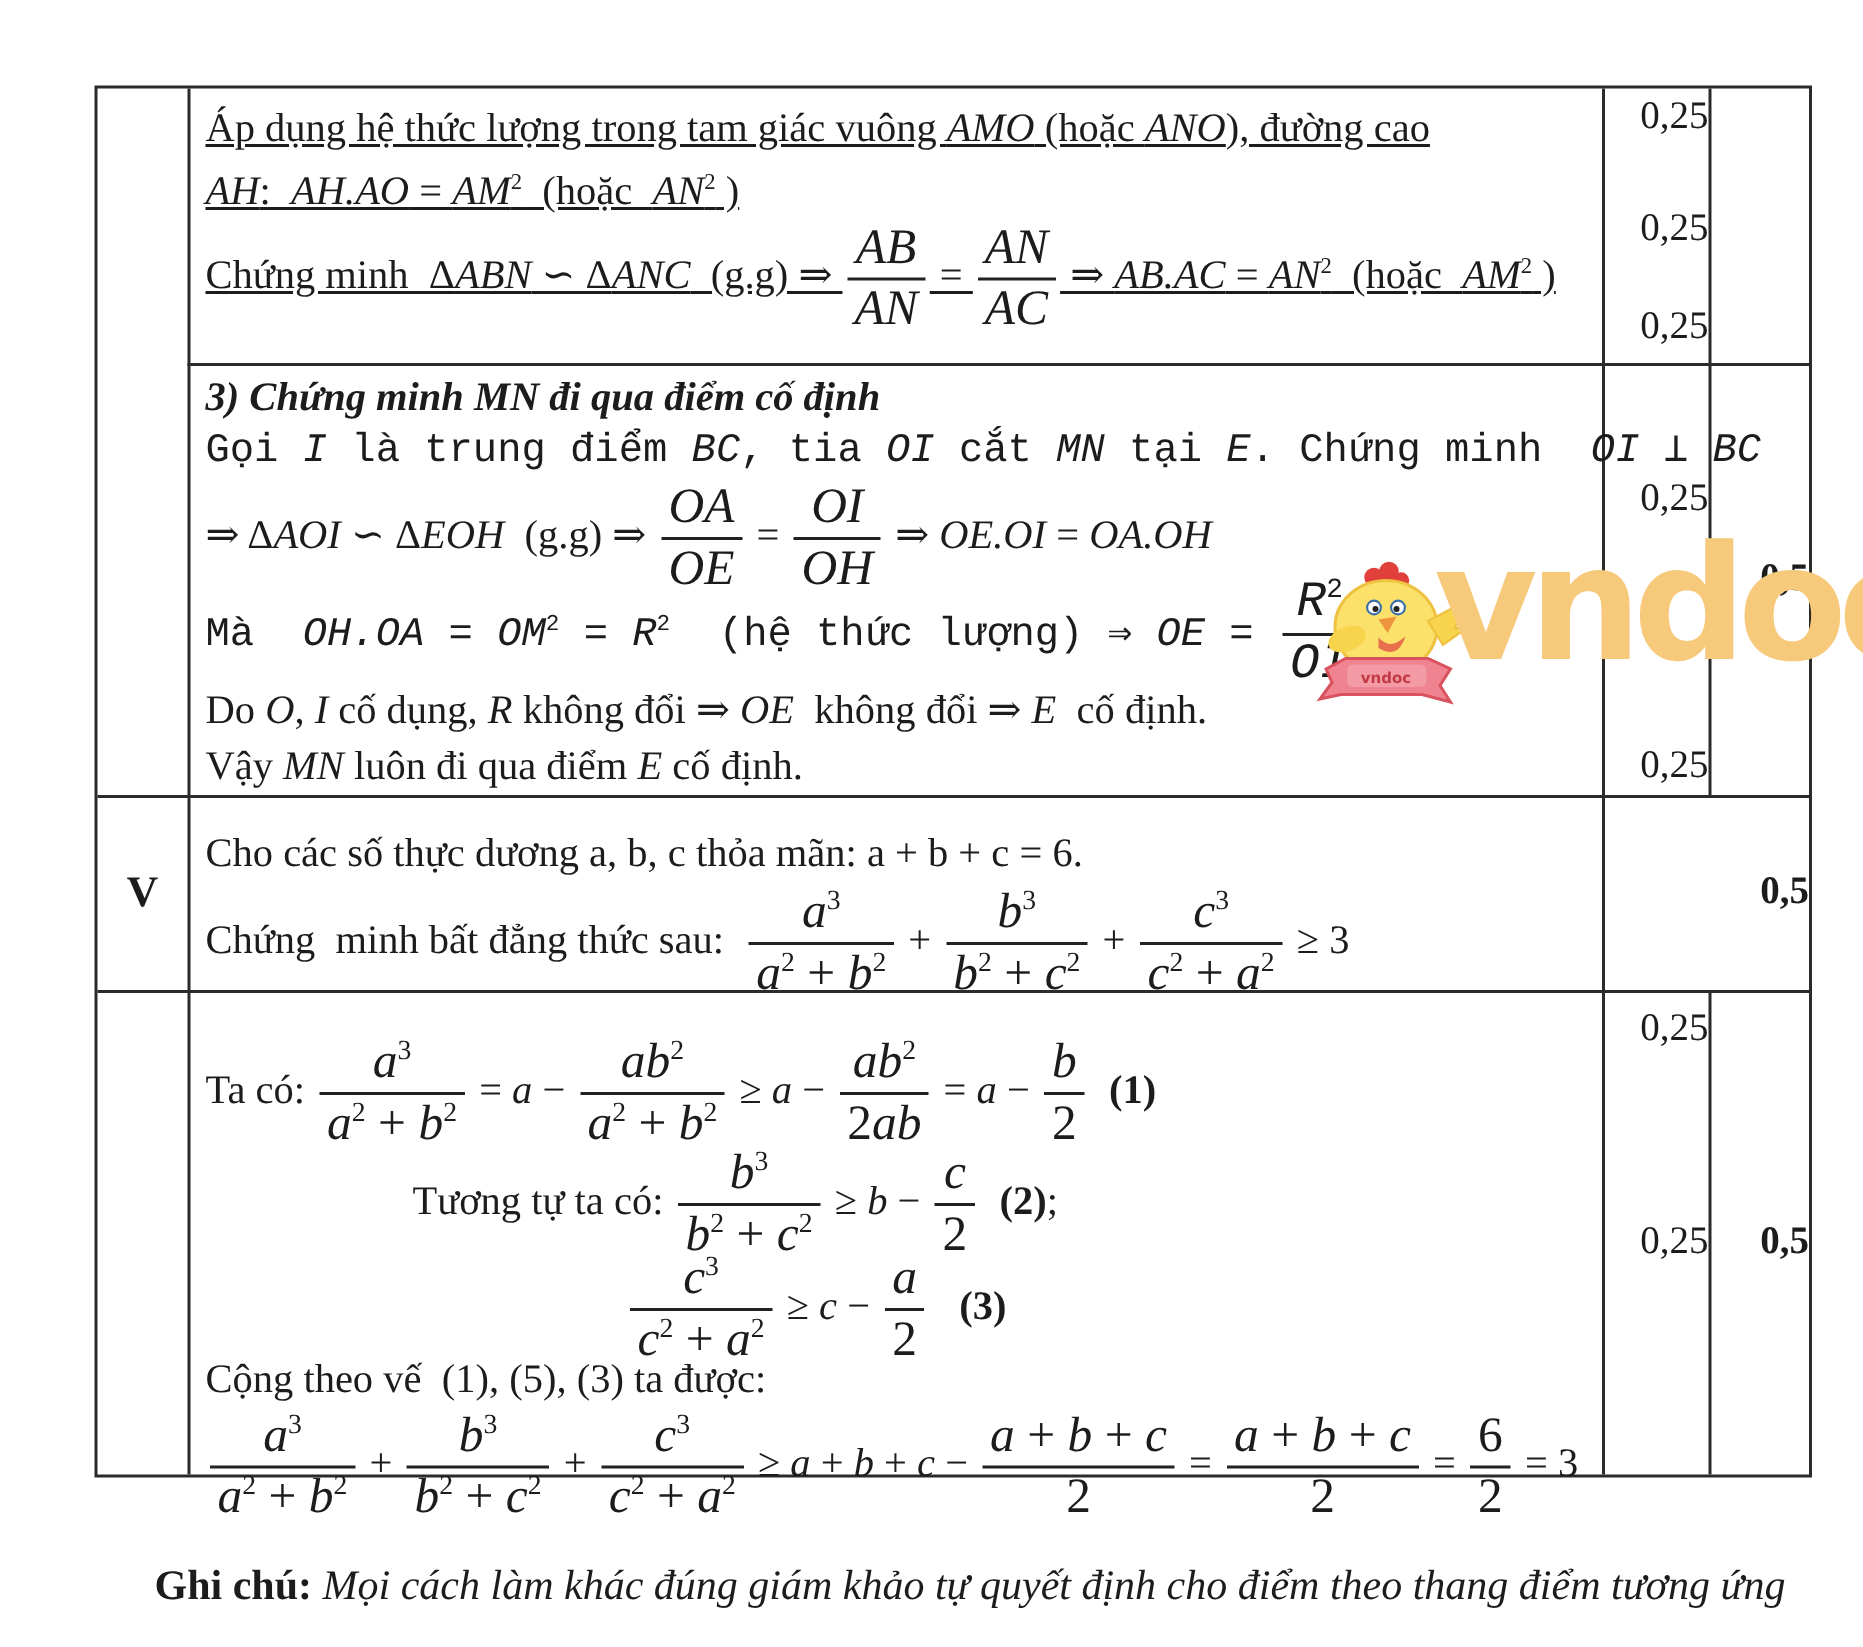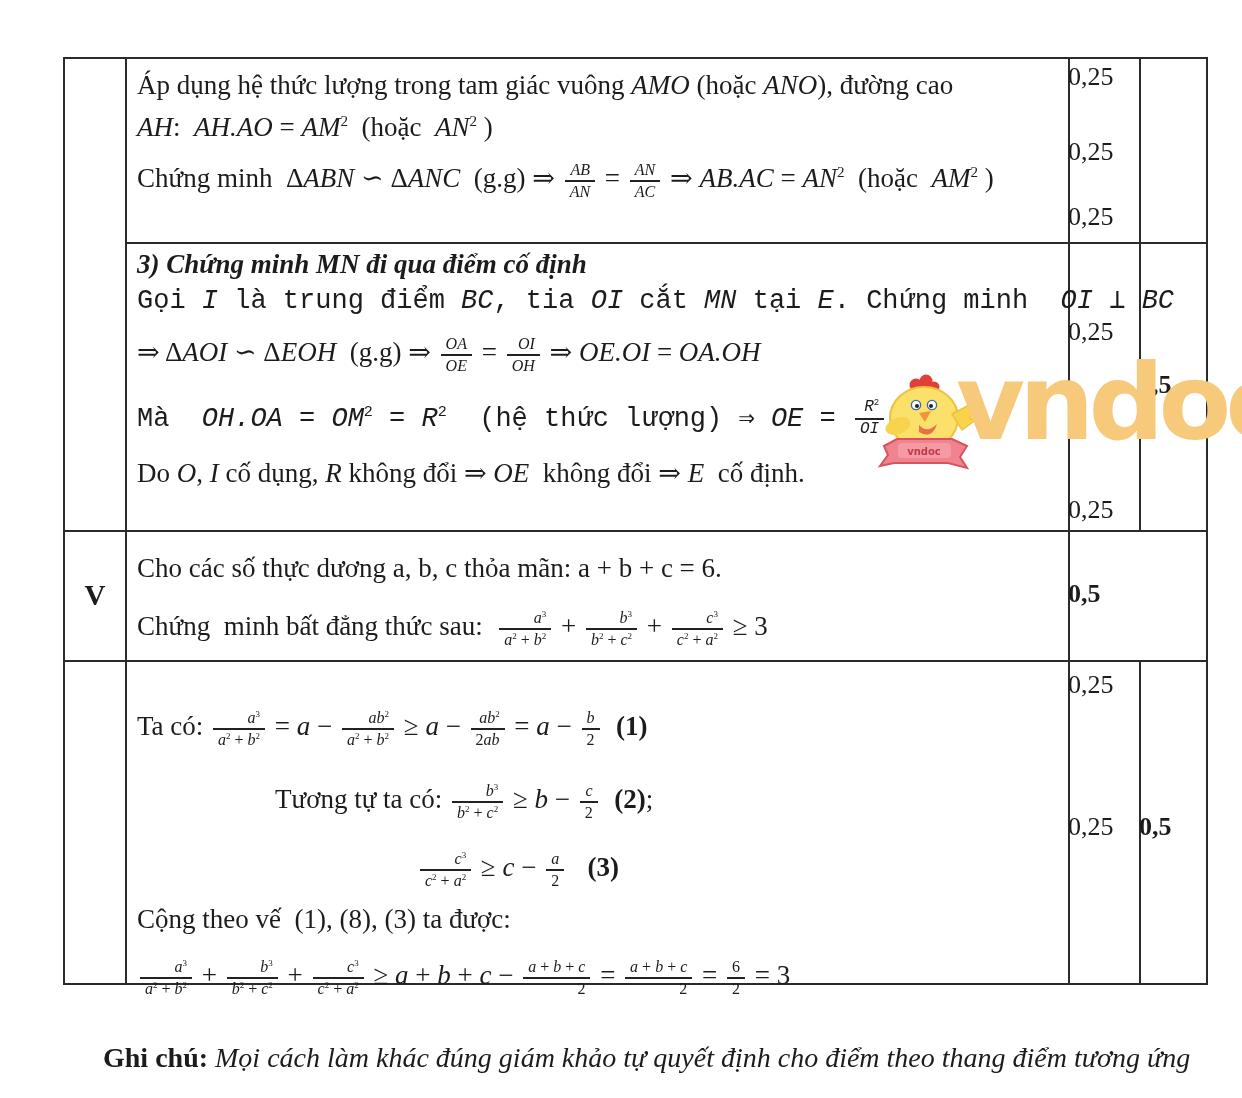--- a/index.html
+++ b/index.html
@@ -28,21 +28,21 @@
   .hl1{top:183px;left:60px;width:1081px;}
   .hl2{top:471px;left:0;width:1141px;}
   .hl3{top:601px;left:0;width:1141px;}
   
   .qlabel{
     position:absolute;left:0;top:471px;width:60px;height:130px;
     display:flex;align-items:center;justify-content:center;
     font-weight:bold;font-size:29px;
   }
   .sec{position:absolute;left:60px;width:943px;padding-left:12px;box-sizing:border-box;}
-  #sec-a{top:0;}
+  #sec-a{top:0;text-decoration:underline;}
   #sec-b{top:183px;}
   #sec-v{top:471px;}
   #sec-c{top:623px;}
   .fline{white-space:pre;font-size:27px;}
   
   #sec-a .fline:nth-child(1){height:44px;line-height:44px;margin-top:4px;}
   #sec-a .fline:nth-child(2){height:40px;line-height:40px;}
   #sec-a .fline:nth-child(3){height:62px;line-height:62px;}
   #sec-a .fline:nth-child(4){height:34px;line-height:34px;}
   #sec-b .fline:nth-child(1){height:36px;line-height:36px;margin-top:4px;font-family:Liberation Serif, serif;}
@@ -58,27 +58,27 @@
   #sec-c .fline:nth-child(3){height:66px;line-height:66px;padding-left:280px;}
   #sec-c .fline:nth-child(4){height:38px;line-height:38px;}
   #sec-c .fline:nth-child(5){height:74px;line-height:74px;}
   
   .it{font-style:italic;}
   .bd{font-weight:bold;}
   .bi{font-weight:bold;font-style:italic;}
   sup{font-size:0.56em;line-height:0;vertical-align:super;}
   .frac{
     display:inline-block;vertical-align:middle;
-    text-align:right;font-size:16px;line-height:1.12;
+    text-align:center;font-size:33px;line-height:1.12;
     margin:0 3px;white-space:pre;
   }
   .frac .num{display:block;border-bottom:2px solid #222;padding:0 5px 1px;}
   .frac .den{display:block;padding:1px 5px 0;}
   
-  .mk{position:absolute;height:30px;line-height:30px;font-size:26px;text-align:left;}
+  .mk{position:absolute;height:30px;line-height:30px;font-size:26px;text-align:right;}
   .mk-pts{left:1003px;width:71px;}
   .mk-tot{left:1074px;width:67px;font-weight:bold;}
   .mk-a1{top:3px;} .mk-a2{top:78px;} .mk-a3{top:143px;}
   .mk-b1{top:258px;} .mk-b2{top:436px;} .mk-btot{top:311px;}
   .mk-vtot{top:520px;left:1003px;width:138px;font-weight:bold;}
   .mk-c1{top:611px;} .mk-c2{top:753px;} .mk-ctot{top:753px;}
   
   .watermark{position:absolute;left:872px;top:370px;z-index:6;}
   .wm-text{
     position:absolute;left:84px;top:-20px;
@@ -111,30 +111,31 @@
         <div class="fline"><span>Áp dụng hệ thức lượng trong tam giác vuông </span><span class="it">AMO</span><span> (hoặc </span><span class="it">ANO</span><span>), đường cao</span></div>
         <div class="fline"><span class="it">AH</span><span>:  </span><span class="it">AH.AO</span><span> = </span><span class="it">AM</span><sup>2</sup><span>  (hoặc  </span><span class="it">AN</span><sup>2</sup><span> )</span></div>
         <div class="fline"><span>Chứng minh  Δ</span><span class="it">ABN</span><span> ∽ Δ</span><span class="it">ANC</span><span>  (g.g) ⇒ </span><span class="frac"><span class="num"><span class="it">AB</span></span><span class="den"><span class="it">AN</span></span></span><span> = </span><span class="frac"><span class="num"><span class="it">AN</span></span><span class="den"><span class="it">AC</span></span></span><span> ⇒ </span><span class="it">AB.AC</span><span> = </span><span class="it">AN</span><sup>2</sup><span>  (hoặc  </span><span class="it">AM</span><sup>2</sup><span> )</span></div>
       </div>
     <div class="sec" id="sec-b">
         <div class="fline"><span class="bi">3) Chứng minh MN đi qua điểm cố định</span></div>
         <div class="fline"><span>Gọi </span><span class="it">I</span><span> là trung điểm </span><span class="it">BC</span><span>, tia </span><span class="it">OI</span><span> cắt </span><span class="it">MN</span><span> tại </span><span class="it">E</span><span>. Chứng minh  </span><span class="it">OI</span><span> ⊥ </span><span class="it">BC</span></div>
         <div class="fline"><span>⇒ Δ</span><span class="it">AOI</span><span> ∽ Δ</span><span class="it">EOH</span><span>  (g.g) ⇒ </span><span class="frac"><span class="num"><span class="it">OA</span></span><span class="den"><span class="it">OE</span></span></span><span> = </span><span class="frac"><span class="num"><span class="it">OI</span></span><span class="den"><span class="it">OH</span></span></span><span> ⇒ </span><span class="it">OE.OI</span><span> = </span><span class="it">OA.OH</span></div>
         <div class="fline"><span>Mà  </span><span class="it">OH.OA</span><span> = </span><span class="it">OM</span><sup>2</sup><span> = </span><span class="it">R</span><sup>2</sup><span>  (hệ thức lượng) ⇒ </span><span class="it">OE</span><span> = </span><span class="frac"><span class="num"><span class="it">R</span><sup>2</sup></span><span class="den"><span class="it">OI</span></span></span><span> .</span></div>
         <div class="fline"><span>Do </span><span class="it">O</span><span>, </span><span class="it">I</span><span> cố dụng, </span><span class="it">R</span><span> không đổi ⇒ </span><span class="it">OE</span><span>  không đổi ⇒ </span><span class="it">E</span><span>  cố định.</span></div>
+        <div class="fline"><span>Vậy </span><span class="it">MN</span><span> luôn đi qua điểm </span><span class="it">E</span><span> cố định.</span></div>
       </div>
     <div class="sec" id="sec-v">
         <div class="fline"><span>Cho các số thực dương a, b, c thỏa mãn: a + b + c = 6.</span></div>
         <div class="fline"><span>Chứng  minh bất đẳng thức sau:  </span><span class="frac"><span class="num"><span class="it">a</span><sup>3</sup></span><span class="den"><span class="it">a</span><sup>2</sup><span> + </span><span class="it">b</span><sup>2</sup></span></span><span> + </span><span class="frac"><span class="num"><span class="it">b</span><sup>3</sup></span><span class="den"><span class="it">b</span><sup>2</sup><span> + </span><span class="it">c</span><sup>2</sup></span></span><span> + </span><span class="frac"><span class="num"><span class="it">c</span><sup>3</sup></span><span class="den"><span class="it">c</span><sup>2</sup><span> + </span><span class="it">a</span><sup>2</sup></span></span><span> ≥ 3</span></div>
       </div>
     <div class="sec" id="sec-c">
         <div class="fline"><span>Ta có: </span><span class="frac"><span class="num"><span class="it">a</span><sup>3</sup></span><span class="den"><span class="it">a</span><sup>2</sup><span> + </span><span class="it">b</span><sup>2</sup></span></span><span> = </span><span class="it">a</span><span> − </span><span class="frac"><span class="num"><span class="it">ab</span><sup>2</sup></span><span class="den"><span class="it">a</span><sup>2</sup><span> + </span><span class="it">b</span><sup>2</sup></span></span><span> ≥ </span><span class="it">a</span><span> − </span><span class="frac"><span class="num"><span class="it">ab</span><sup>2</sup></span><span class="den"><span>2</span><span class="it">ab</span></span></span><span> = </span><span class="it">a</span><span> − </span><span class="frac"><span class="num"><span class="it">b</span></span><span class="den"><span>2</span></span></span><span>  </span><span class="bd">(1)</span></div>
         <div class="fline"><span>Tương tự ta có: </span><span class="frac"><span class="num"><span class="it">b</span><sup>3</sup></span><span class="den"><span class="it">b</span><sup>2</sup><span> + </span><span class="it">c</span><sup>2</sup></span></span><span> ≥ </span><span class="it">b</span><span> − </span><span class="frac"><span class="num"><span class="it">c</span></span><span class="den"><span>2</span></span></span><span>  </span><span class="bd">(2)</span><span>;</span></div>
         <div class="fline"><span class="frac"><span class="num"><span class="it">c</span><sup>3</sup></span><span class="den"><span class="it">c</span><sup>2</sup><span> + </span><span class="it">a</span><sup>2</sup></span></span><span> ≥ </span><span class="it">c</span><span> − </span><span class="frac"><span class="num"><span class="it">a</span></span><span class="den"><span>2</span></span></span><span>   </span><span class="bd">(3)</span></div>
-        <div class="fline"><span>Cộng theo vế  (1), (8), (3) ta được:</span></div>
+        <div class="fline"><span>Cộng theo vế  (1), (5), (3) ta được:</span></div>
         <div class="fline"><span class="frac"><span class="num"><span class="it">a</span><sup>3</sup></span><span class="den"><span class="it">a</span><sup>2</sup><span> + </span><span class="it">b</span><sup>2</sup></span></span><span> + </span><span class="frac"><span class="num"><span class="it">b</span><sup>3</sup></span><span class="den"><span class="it">b</span><sup>2</sup><span> + </span><span class="it">c</span><sup>2</sup></span></span><span> + </span><span class="frac"><span class="num"><span class="it">c</span><sup>3</sup></span><span class="den"><span class="it">c</span><sup>2</sup><span> + </span><span class="it">a</span><sup>2</sup></span></span><span> ≥ </span><span class="it">a</span><span> + </span><span class="it">b</span><span> + </span><span class="it">c</span><span> − </span><span class="frac"><span class="num"><span class="it">a</span><span> + </span><span class="it">b</span><span> + </span><span class="it">c</span></span><span class="den"><span>2</span></span></span><span> = </span><span class="frac"><span class="num"><span class="it">a</span><span> + </span><span class="it">b</span><span> + </span><span class="it">c</span></span><span class="den"><span>2</span></span></span><span> = </span><span class="frac"><span class="num"><span>6</span></span><span class="den"><span>2</span></span></span><span> = 3</span></div>
       </div>
 
     <span class="mk mk-pts mk-a1">0,25</span>
     <span class="mk mk-pts mk-a2">0,25</span>
     <span class="mk mk-pts mk-a3">0,25</span>
     <span class="mk mk-pts mk-b1">0,25</span>
     <span class="mk mk-pts mk-b2">0,25</span>
     <span class="mk mk-tot mk-btot">0,5</span>
     <span class="mk mk-vtot">0,5</span>

